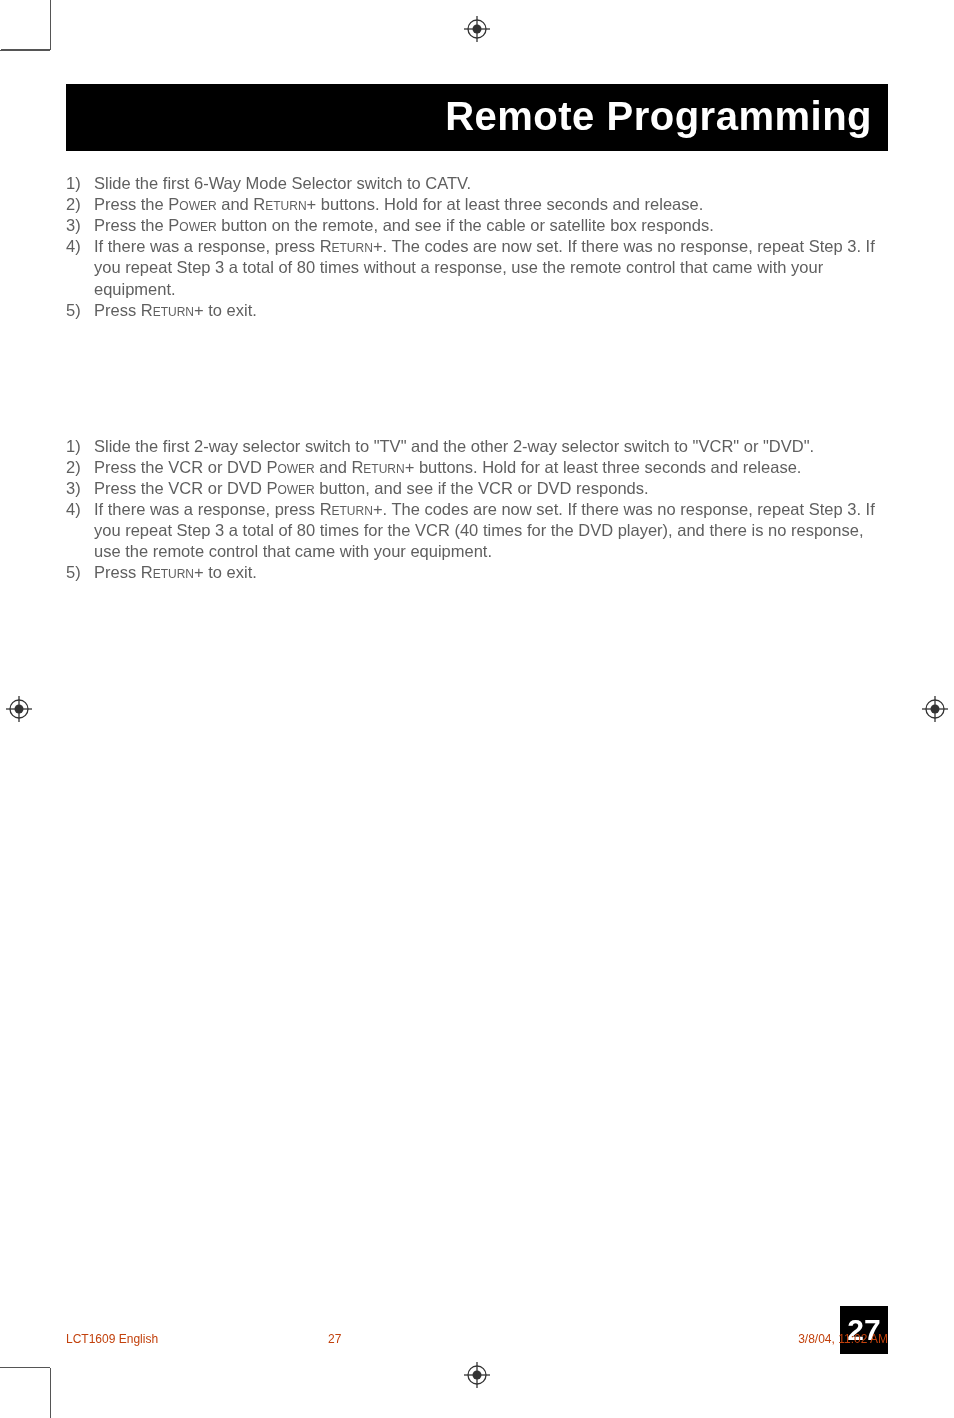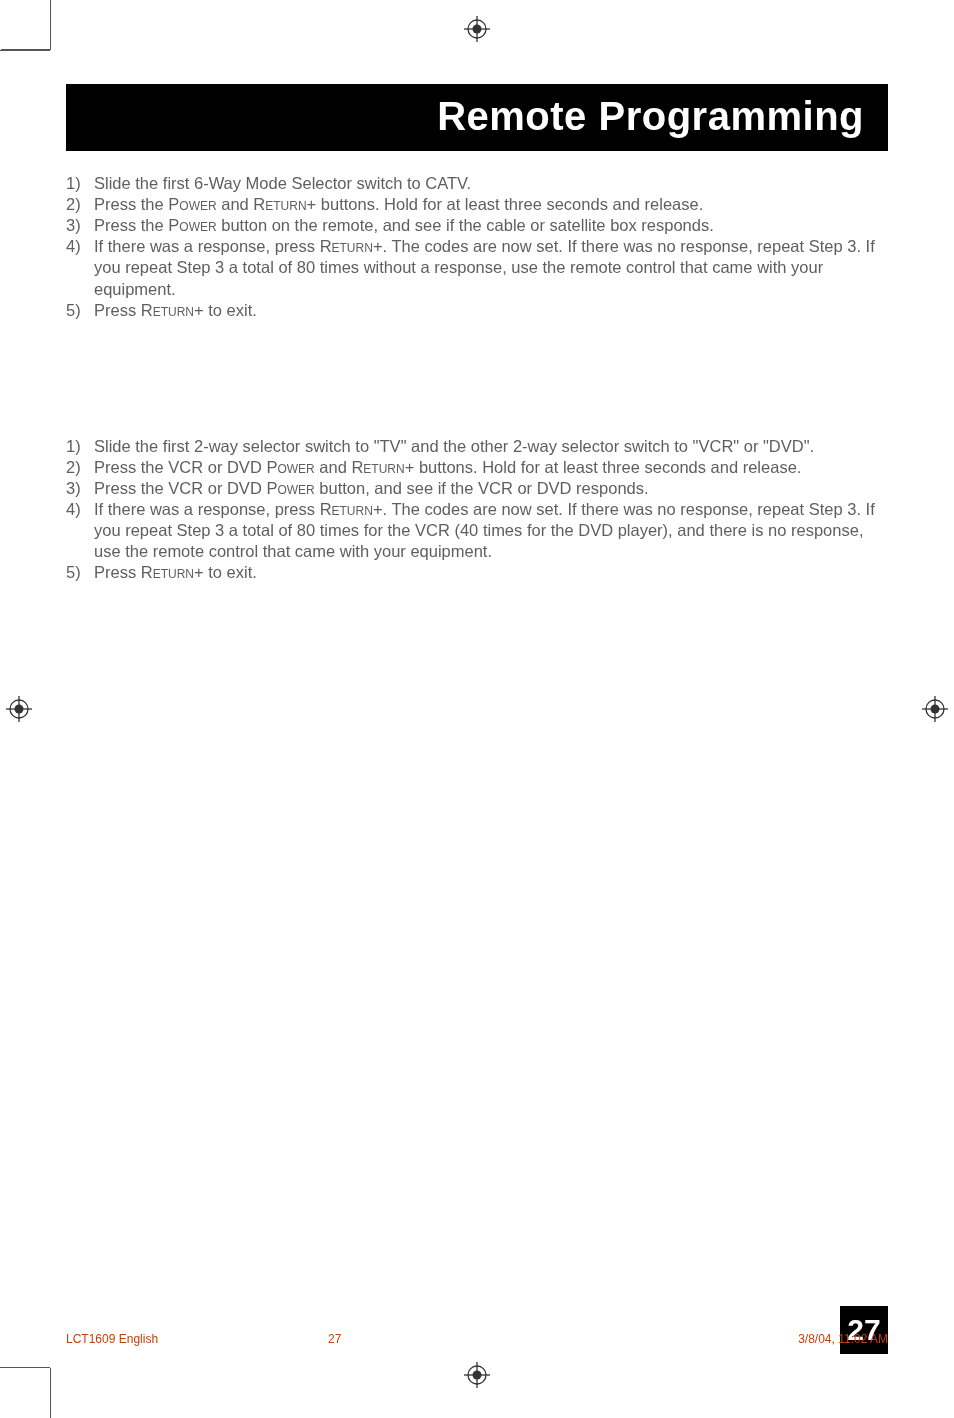--- a/index.html
+++ b/index.html
@@ -69,21 +69,21 @@
     left: 66px;
     right: 66px;
     bottom: 60px;
   }
   .title-bar {
     background: #000000;
     color: #ffffff;
     font-size: 40px;
     font-weight: bold;
     text-align: right;
-    padding: 10px 24px 12px 16px;
+    padding: 10px 16px 12px 16px;
     margin: 24px 0 22px 0;
     letter-spacing: 0.5px;
   }
   .section-label {
     display: inline-block;
     background: #000000;
     color: #ffffff;
     font-size: 19px;
     font-weight: bold;
     padding: 4px 14px 5px 10px;

